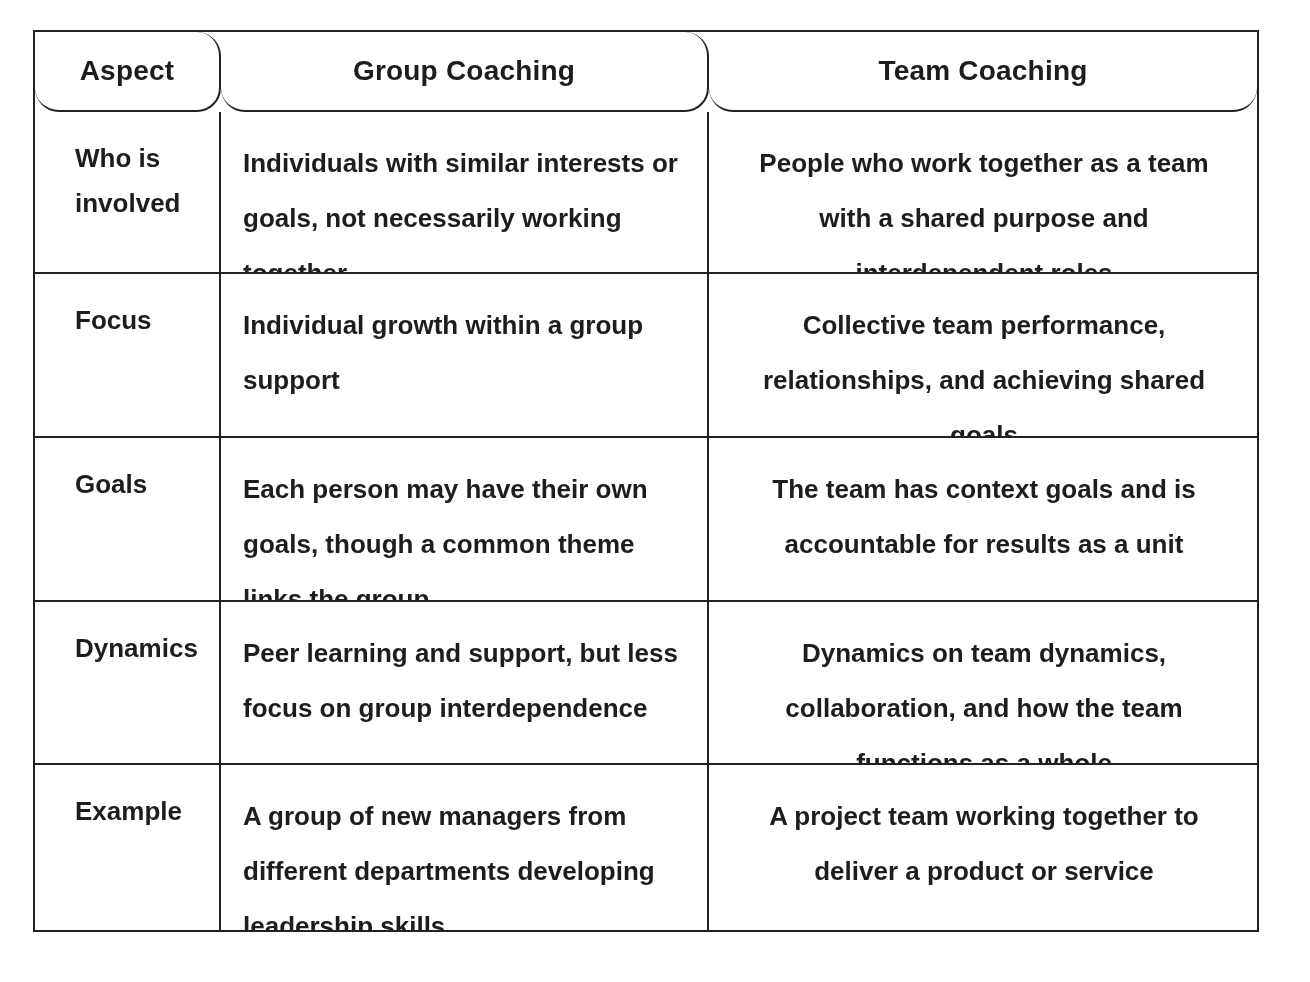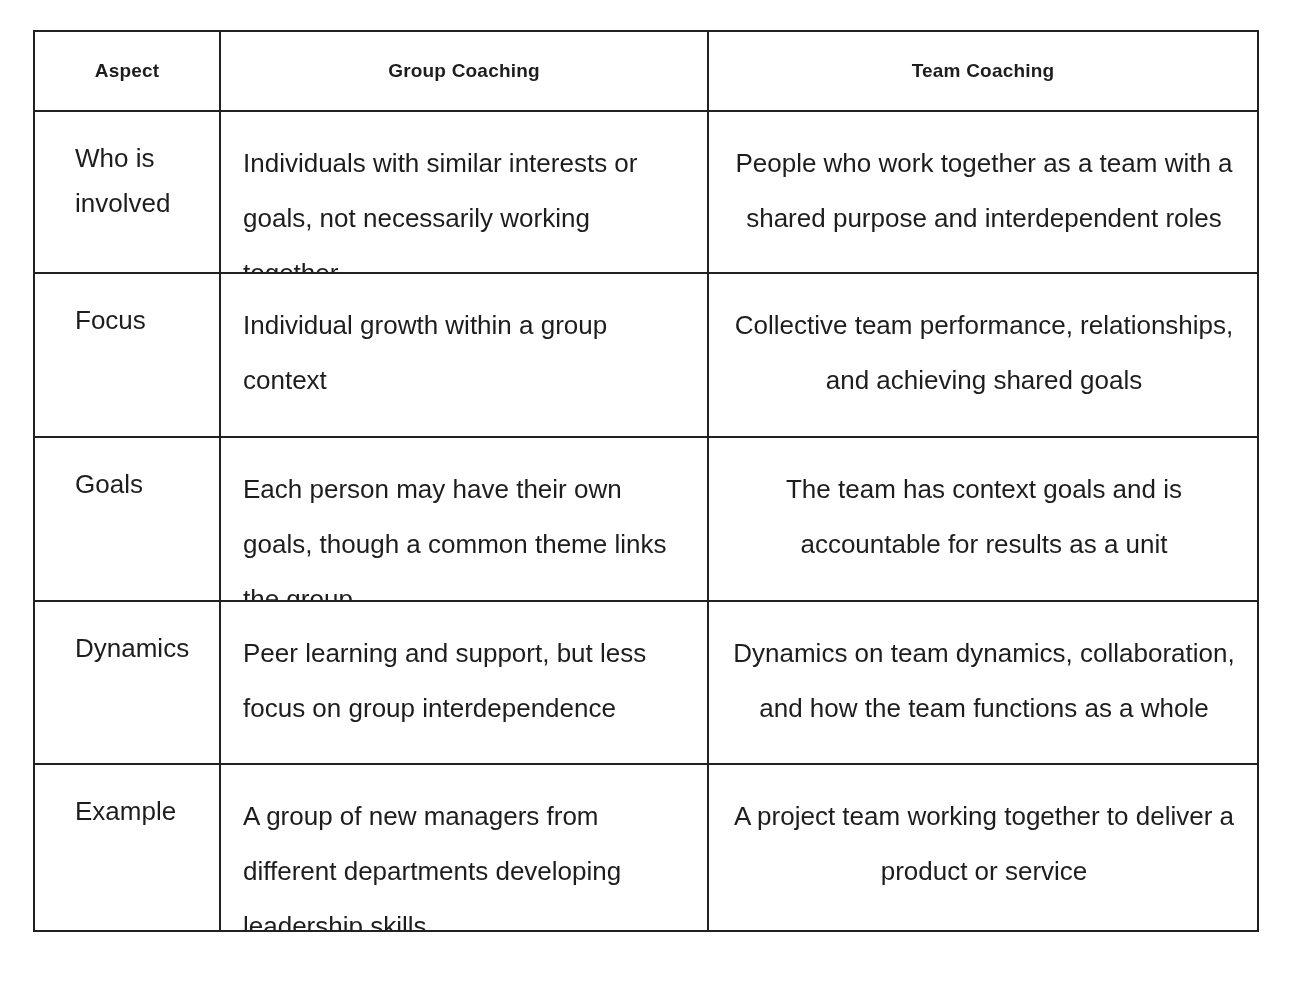--- a/index.html
+++ b/index.html
@@ -30,30 +30,32 @@
     grid-template-rows: 80px 162px 164px 164px 163px 165px;
     background: #ffffff;
     box-sizing: content-box;
   }
   .cell {
     box-sizing: border-box;
     border-right: 2px solid #212121;
     border-bottom: 2px solid #212121;
     overflow: hidden;
     background: #ffffff;
+    font-weight: bold;
   }
   .cell.last-col { border-right: none; text-align: center; }
   .cell.last-row { border-bottom: none; }
   .header-cell {
     display: flex;
     align-items: center;
     justify-content: center;
     font-weight: 700;
-    font-size: 19px;
+    font-size: 28px;
     letter-spacing: 0.2px;
+    border-radius: 24px;
   }
   .aspect-cell {
     padding: 24px 10px 0 40px;
     font-size: 26px;
     line-height: 45px;
   }
   .desc-cell {
     padding: 24px 20px 0 22px;
     font-size: 26px;
     line-height: 55px;
@@ -67,21 +69,21 @@
 
     <div class="cell header-cell">Aspect</div>
     <div class="cell header-cell">Group Coaching</div>
     <div class="cell header-cell last-col">Team Coaching</div>
 
     <div class="cell aspect-cell">Who is involved</div>
     <div class="cell desc-cell">Individuals with similar interests or goals, not necessarily working together</div>
     <div class="cell desc-cell last-col">People who work together as a team with a shared purpose and interdependent roles</div>
 
     <div class="cell aspect-cell">Focus</div>
-    <div class="cell desc-cell">Individual growth within a group context</div>
+    <div class="cell desc-cell">Individual growth within a group support</div>
     <div class="cell desc-cell last-col">Collective team performance, relationships, and achieving shared goals</div>
 
     <div class="cell aspect-cell">Goals</div>
     <div class="cell desc-cell">Each person may have their own goals, though a common theme links the group</div>
     <div class="cell desc-cell last-col">The team has context goals and is accountable for results as a unit</div>
 
     <div class="cell aspect-cell">Dynamics</div>
     <div class="cell desc-cell">Peer learning and support, but less focus on group interdependence</div>
     <div class="cell desc-cell last-col">Dynamics on team dynamics, collaboration, and how the team functions as a whole</div>
 

